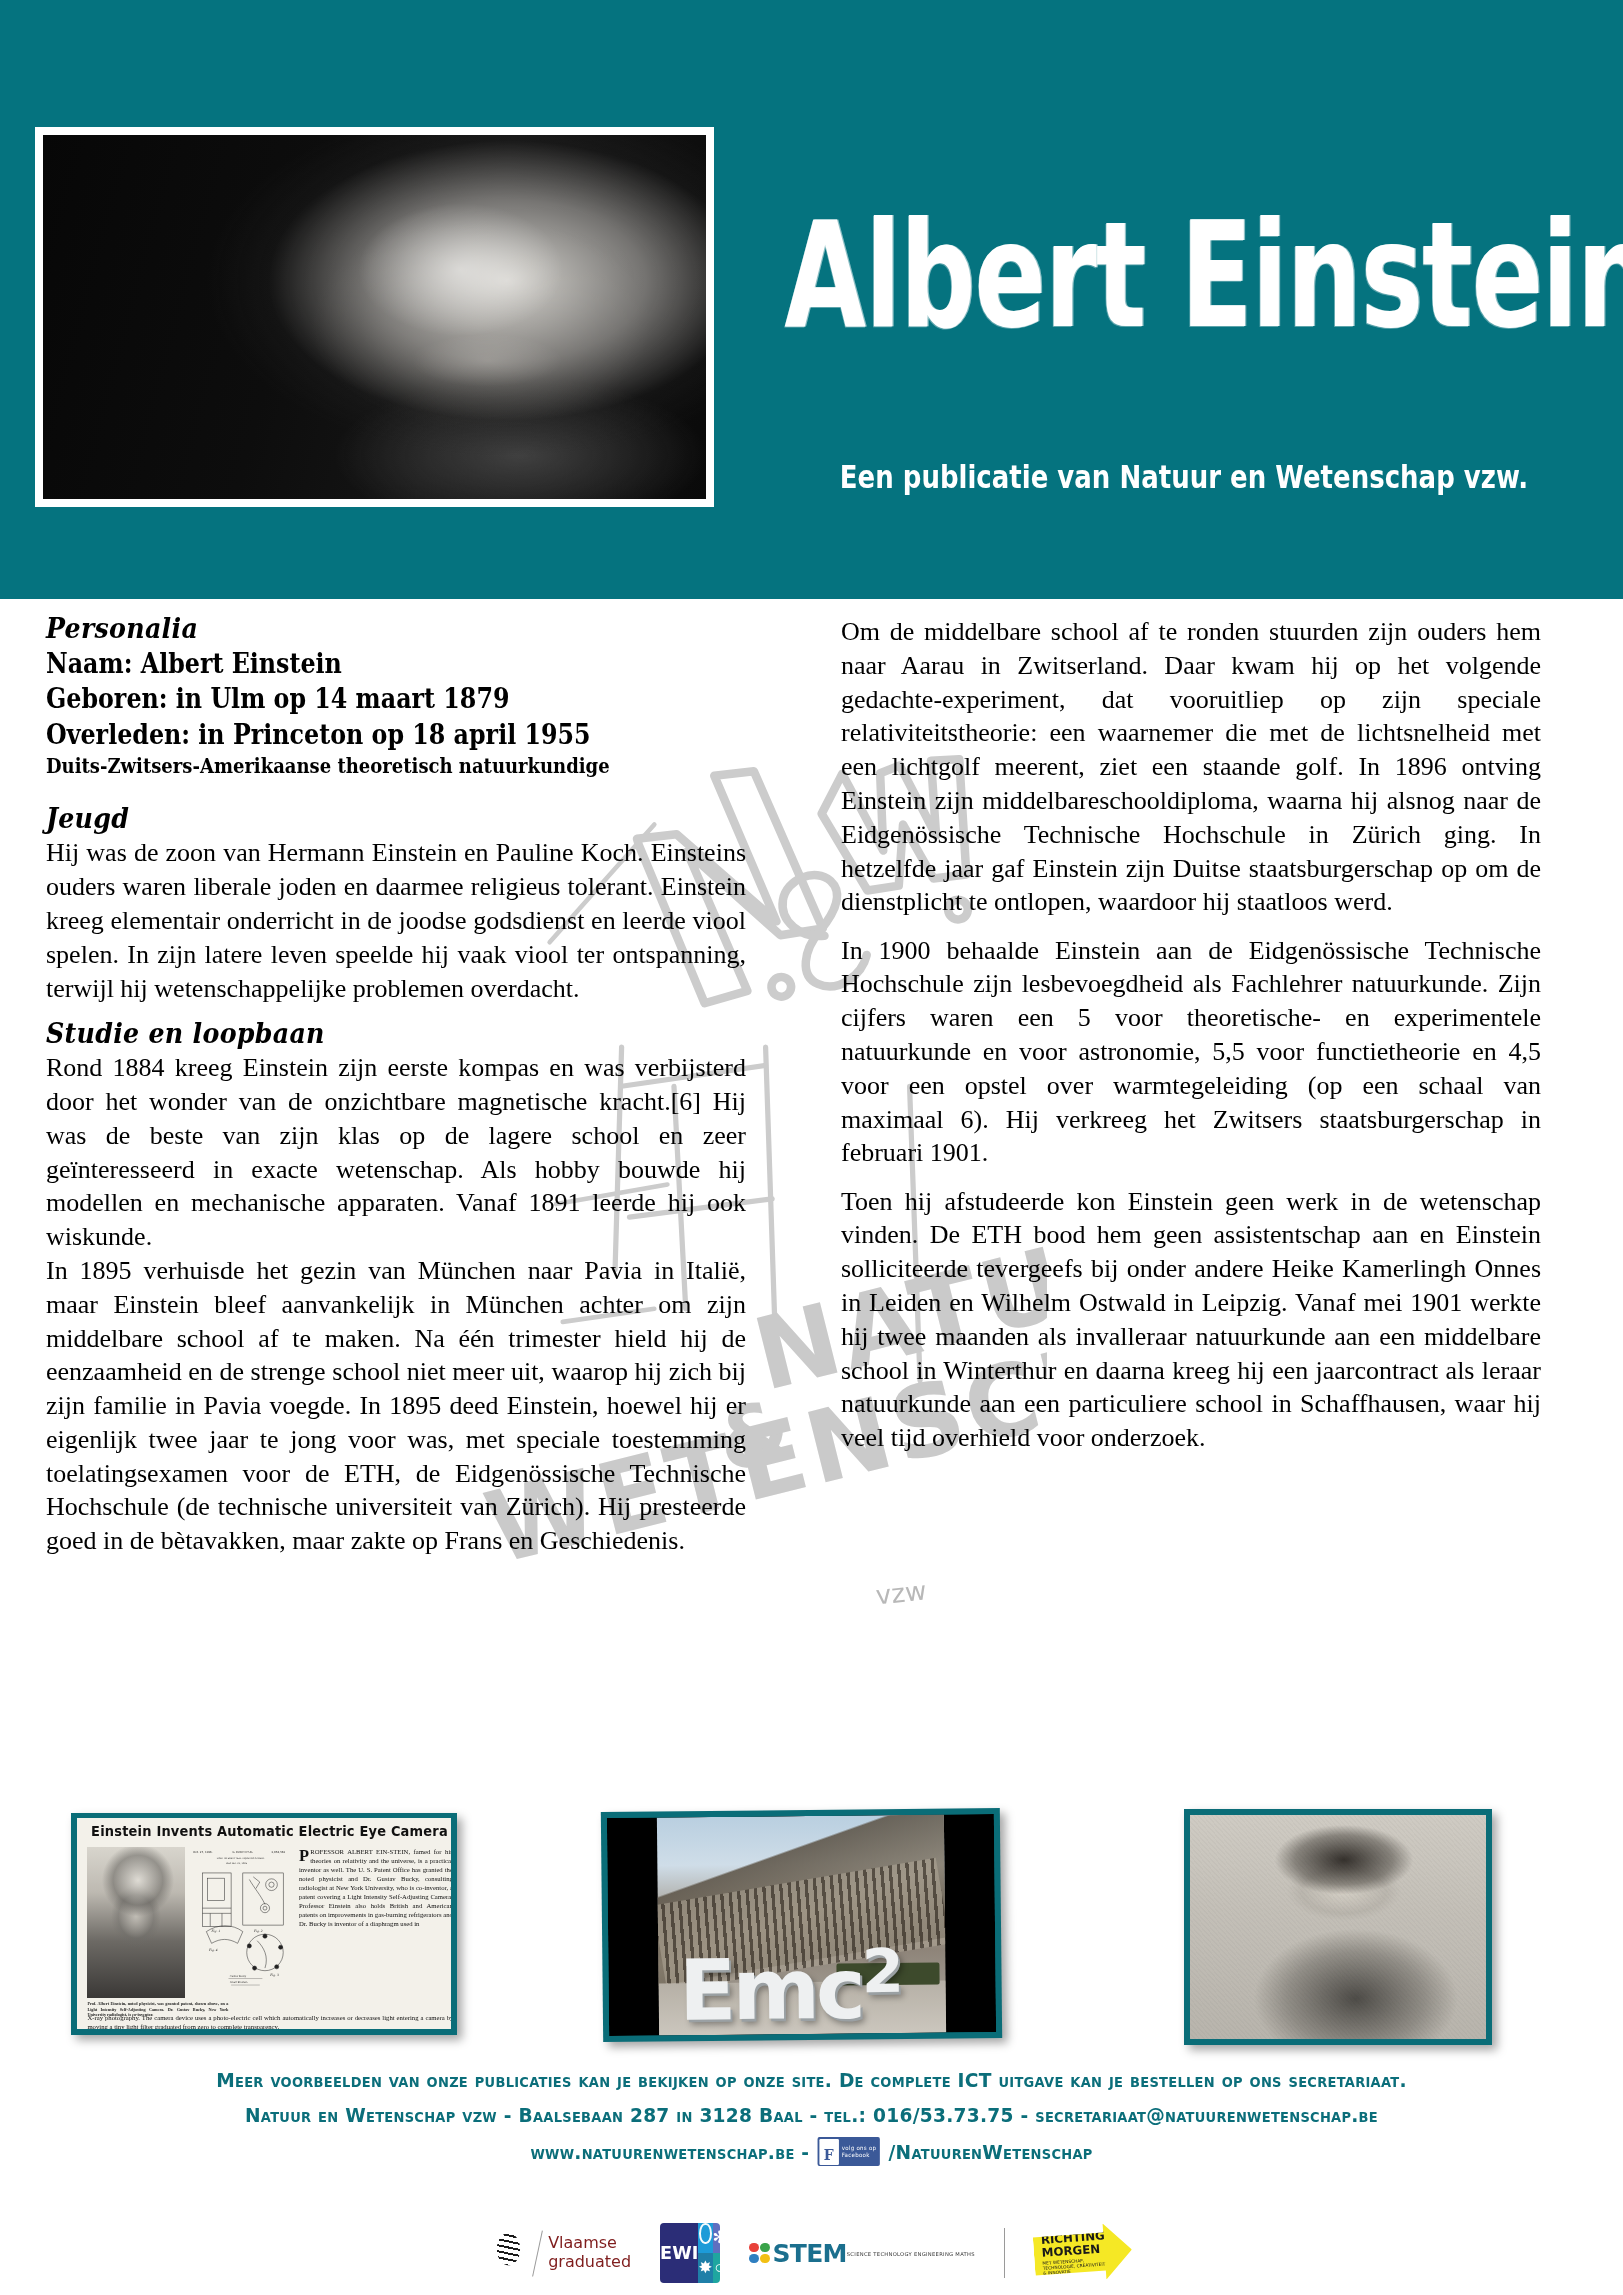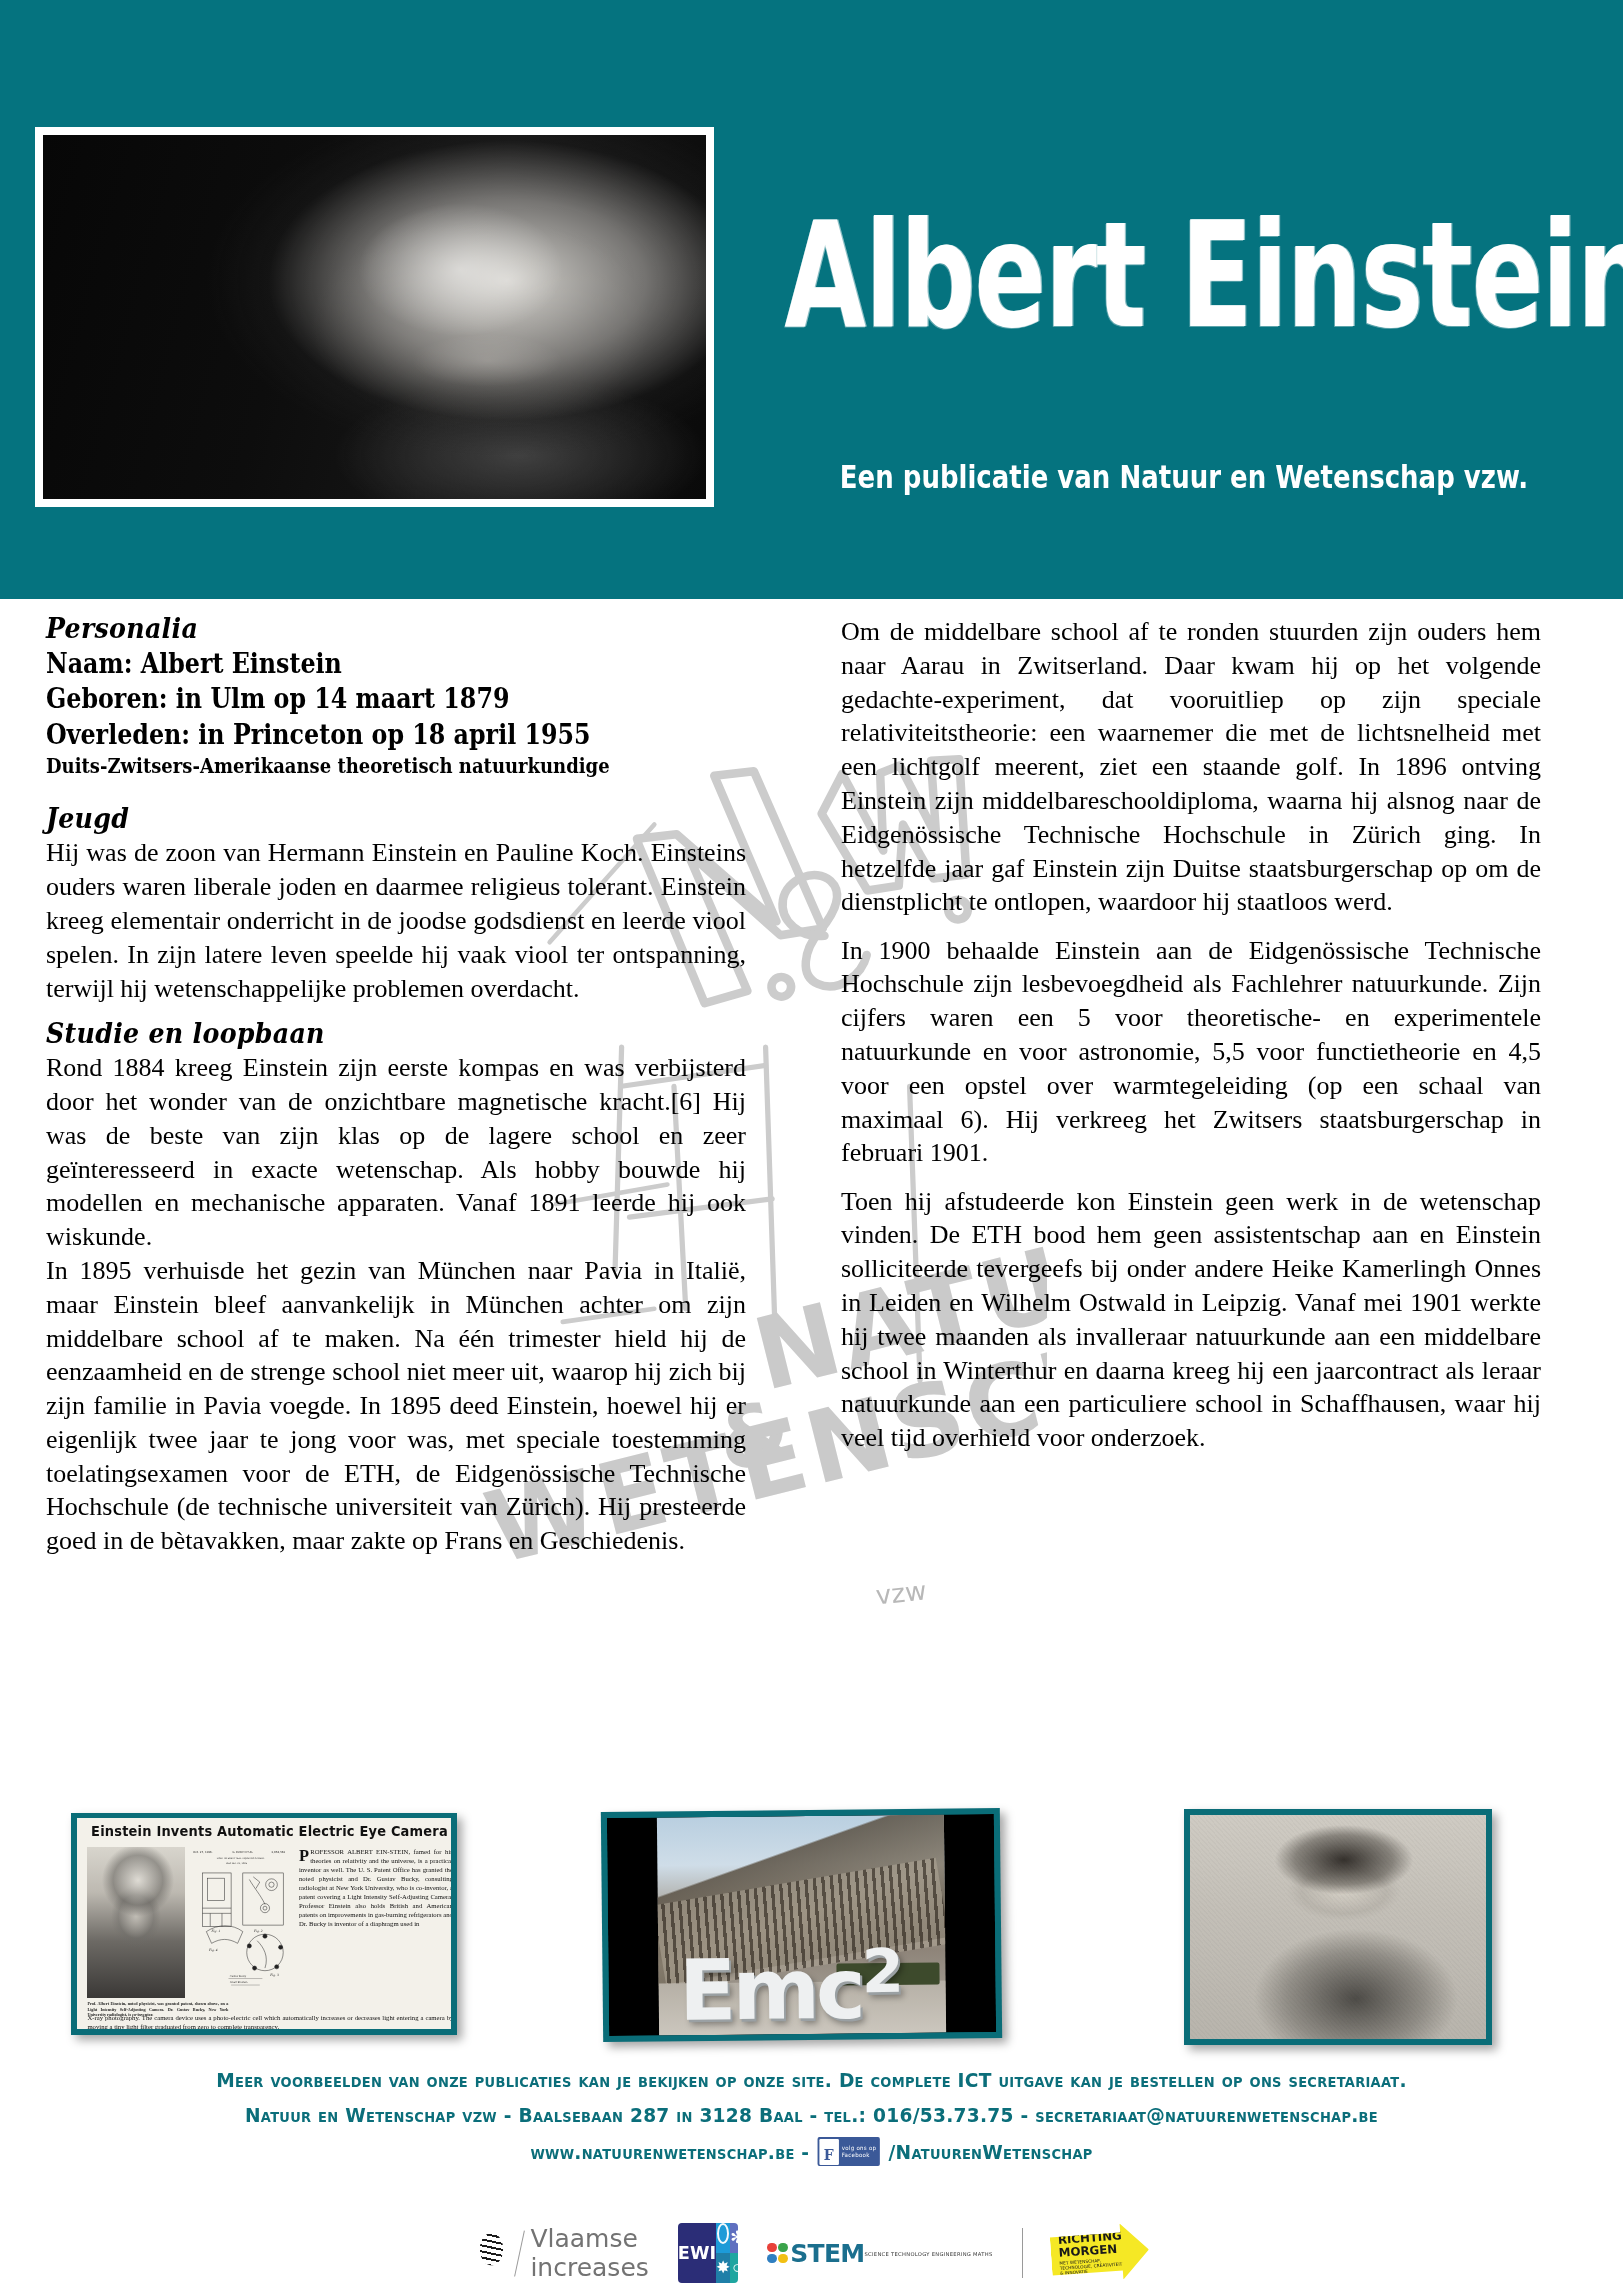--- a/index.html
+++ b/index.html
@@ -296,21 +296,21 @@
   .logo-block{display:flex;align-items:center;}
   .vo-lion{
     width:35px;height:55px;
     background:repeating-linear-gradient(12deg, #1a1a1a 0 2px, rgba(255,255,255,0) 2px 5.9px);
     -webkit-mask-image:radial-gradient(ellipse 52% 46% at 50% 42%, #000 62%, transparent 66%);
             mask-image:radial-gradient(ellipse 52% 46% at 50% 42%, #000 62%, transparent 66%);
     position:relative;
   }
   .vo-sep{width:0.7px;height:47px;background:#9a9a9a;margin:0 10.5px;transform:rotate(12deg);}
   .vo-txt{
-    font-family:"DejaVu Sans", sans-serif;font-size:25px;line-height:1.18;color:#737373;
+    font-family:"DejaVu Sans", sans-serif;font-size:16px;line-height:1.18;color:#7f1d1d;
   }
   .ewi{
     width:60px;height:60px;display:grid;
     grid-template-columns:1fr 1fr 1.55fr;grid-template-rows:1fr 1fr;
     border-radius:3.9px;overflow:hidden;
   }
   .ewi-a{background:#1d9bd8;}
   .ewi-b{background:#5f6fc0;}
   .ewi-c{background:#1f7fa8;}
   .ewi-d{background:#1fa6a0;}
@@ -523,21 +523,21 @@
   </div>
 </div>
 
 <div class="logos">
 
   <div class="logo-block">
     <div class="vo-lion"></div>
     <div class="vo-sep"></div>
     <div class="vo-txt">
       <div>Vlaamse</div>
-      <div>increases</div>
+      <div>graduated</div>
     </div>
   </div>
 
   <div class="ewi">
     <div class="ewi-a">
         <div class="ewi-dot"></div>
       </div>
     <div class="ewi-b">
         <div class="ewi-star">✻</div>
       </div>

